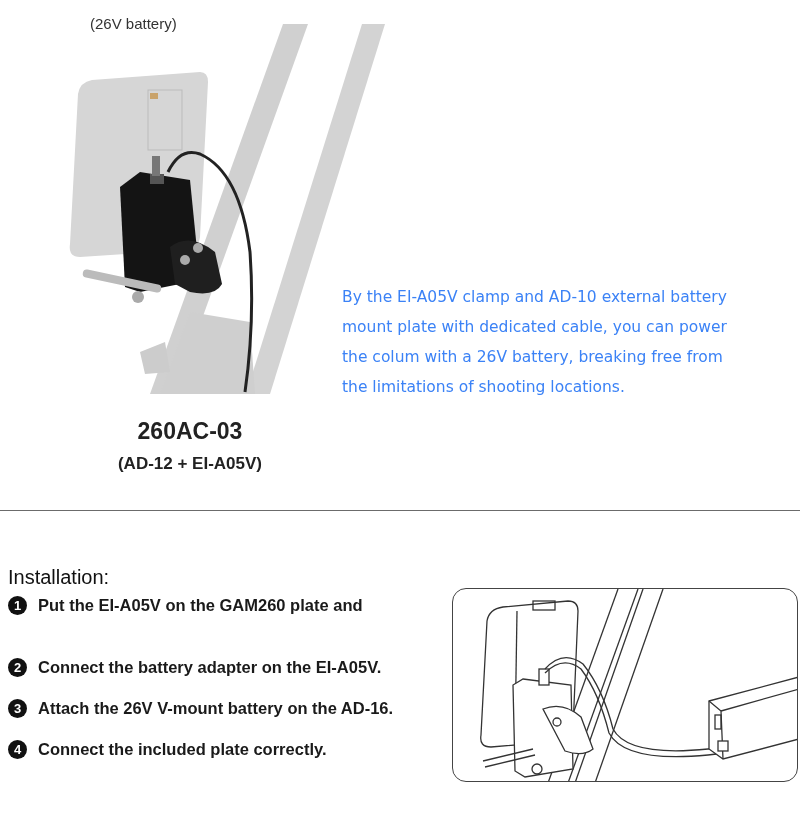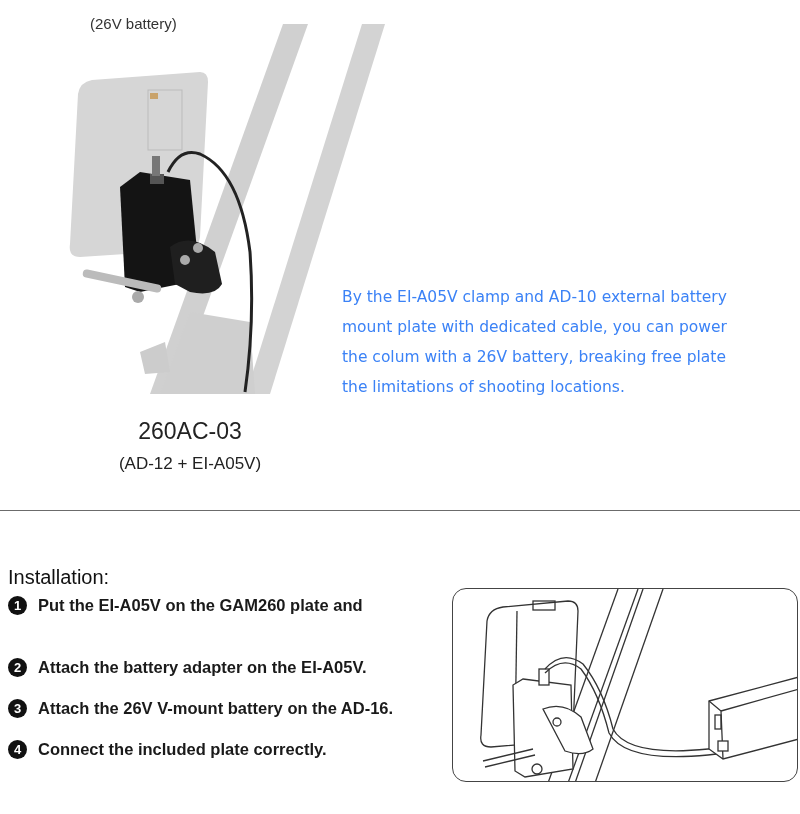--- a/index.html
+++ b/index.html
@@ -1,21 +1,21 @@
 <!DOCTYPE html>
 <html><head>
 <meta charset="utf-8">
 <style>
   html, body { margin:0; padding:0; background:#ffffff; }
   body { width:800px; height:814px; position:relative; overflow:hidden; font-family:"Liberation Sans", sans-serif; color:#222; }
   .abs { position:absolute; }
   .battery-label { left:90px; top:15px; font-size:15px; color:#333; }
   .photo { left:40px; top:22px; width:360px; height:372px; }
   .desc { left:342px; top:282px; width:420px; font-family:"DejaVu Sans", sans-serif; font-size:15.5px; line-height:30px; color:#3b82f6; }
-  .model { left:0; width:380px; text-align:center; font-weight:normal; color:#222; }
+  .model { left:0; width:380px; text-align:center; font-weight:bold; color:#222; }
   .model-code { top:418px; font-size:23px; }
   .model-sub { top:454px; font-size:17px; }
   .divider { left:0; top:510px; width:800px; height:1px; background:#6b6b6b; }
   .install-title { left:8px; top:546px; font-size:20px; color:#111;margin-top:20px; }
   .steps { left:8px; top:592px; width:430px; }
   .step { display:flex; align-items:flex-start; font-weight:bold; font-size:16.5px; color:#1a1a1a; line-height:22px; position:absolute; left:0; }
   .num { width:19px; height:19px; border-radius:50%; background:#111; color:#fff; font-size:13px; line-height:19px; text-align:center; margin-right:11px; margin-top:2px; flex:none; }
   .diagram { left:452px; top:588px; width:346px; height:194px; border:1.5px solid #444; border-radius:14px; box-sizing:border-box; overflow:hidden; }
 </style>
 </head>
@@ -47,41 +47,41 @@
     <circle cx="158" cy="226" r="5" fill="#aaa"></circle>
 
     <rect x="42" y="255" width="80" height="8" rx="4" fill="#bbb" transform="rotate(12 82 259)"></rect>
     <circle cx="98" cy="275" r="6" fill="#aaa"></circle>
   </svg>
 </div>
 
 <div class="abs desc">
   <div>By the EI-A05V clamp and AD-10 external battery</div>
   <div>mount plate with dedicated cable, you can power</div>
-  <div>the colum with a 26V battery, breaking free plate</div>
+  <div>the colum with a 26V battery, breaking free from</div>
   <div>the limitations of shooting locations.</div>
 </div>
 
 <div class="abs model model-code">260AC-03</div>
 <div class="abs model model-sub">(AD-12 + EI-A05V)</div>
 
 <div class="abs divider"></div>
 
 <div class="abs install-title">Installation:</div>
 
 <div class="abs steps">
   <div class="step" style="top:2px">
     <span class="num">1</span>
     <div>
       <div>Put the EI-A05V on the GAM260 plate and</div>
     </div>
   </div>
   <div class="step" style="top:64px">
     <span class="num">2</span>
-    <div>Attach the battery adapter on the  EI-A05V.</div>
+    <div>Connect the battery adapter on the  EI-A05V.</div>
   </div>
   <div class="step" style="top:105px">
     <span class="num">3</span>
     <div>Attach the 26V V-mount battery on the AD-16.</div>
   </div>
   <div class="step" style="top:146px">
     <span class="num">4</span>
     <div>Connect the included plate correctly.</div>
   </div>
 </div>

